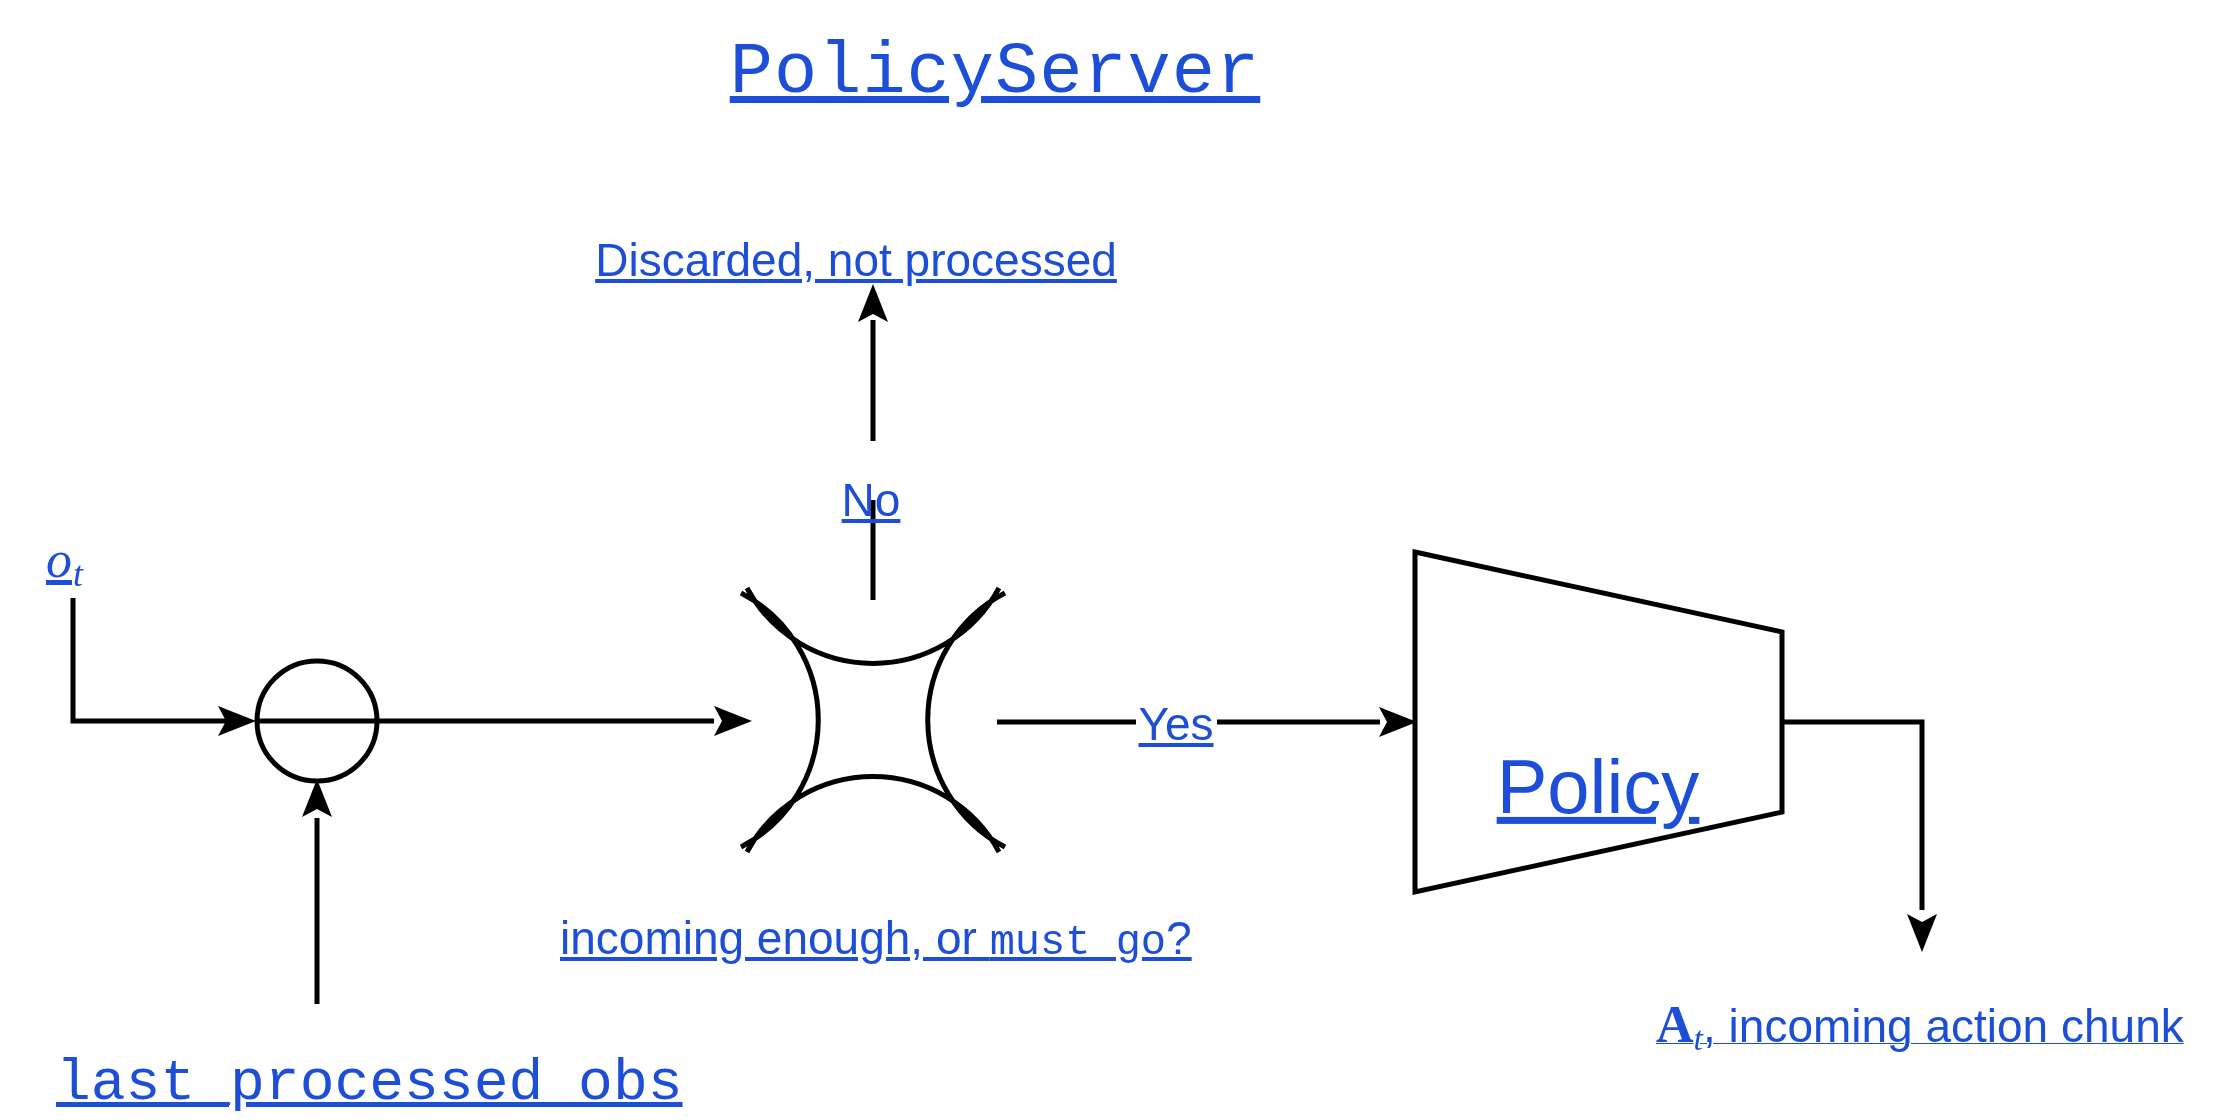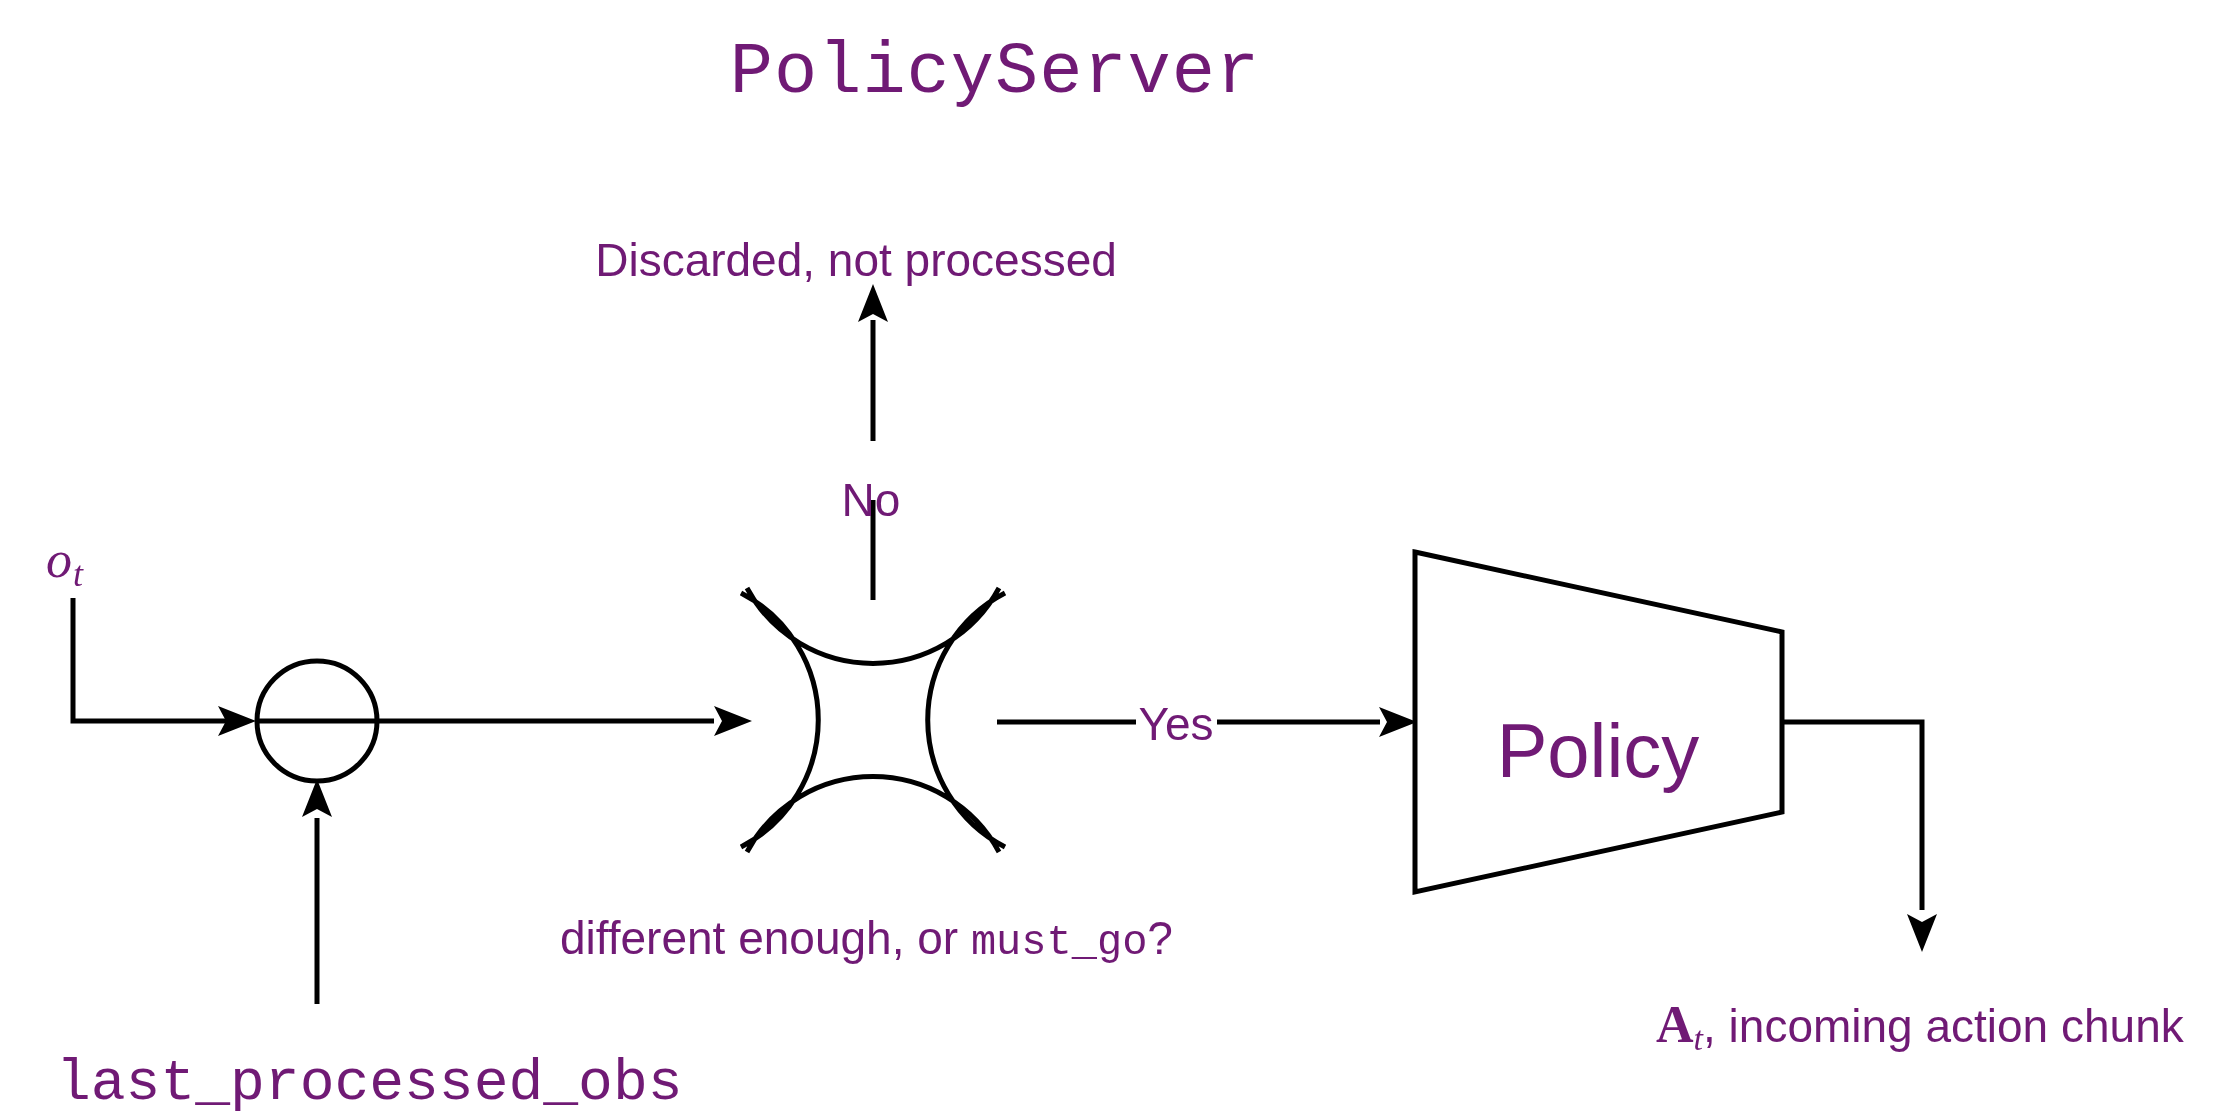--- a/index.html
+++ b/index.html
@@ -19,21 +19,22 @@
     position: absolute;
     left: 0;
     top: 0;
     width: 2240px;
     height: 1120px;
   }
   .lbl {
     position: absolute;
     white-space: nowrap;
     line-height: 1.05;
-    color: #701a75;
+    color: #1d4ed8;
+    text-decoration: underline;
   }
   .sans  { font-family: "Liberation Sans", sans-serif; font-size: 46px; margin-top: 32px; }
   .mono  { font-family: "Liberation Mono", monospace; }
   .serif-math { font-family: "Liberation Serif", serif; font-style: italic; }
 
   .title-lbl {
     left: 995px; top: 36px;
     transform: translateX(-50%);
     font-family: "Liberation Mono", monospace;
     font-size: 72px;
@@ -66,21 +67,21 @@
   }
   .cond-lbl .cond-mono {
     font-family: "Liberation Mono", monospace;
     font-size: 42px;
   }
   .last-lbl {
     left: 56px; top: 1054px;
     font-size: 58px;
   }
   .policy-lbl {
-    left: 1598px; top: 722px;
+    left: 1598px; top: 758px;
     transform: translate(-50%, -54%);
     font-size: 76px;
   }
   .action-lbl {
     left: 1632px; top: 998px; margin-left: 24px;
   }
   .action-lbl .a-bold {
     font-family: "Liberation Serif", serif;
     font-weight: bold;
     font-size: 52px;
@@ -138,21 +139,21 @@
   <div class="lbl title-lbl">PolicyServer</div>
 
   <div class="lbl sans discarded-lbl">Discarded, not processed</div>
 
   <div class="lbl sans no-lbl">No</div>
 
   <div class="lbl serif-math obs-lbl"><span>o</span><span class="sub">t</span></div>
 
   <div class="lbl sans yes-lbl">Yes</div>
 
-  <div class="lbl sans cond-lbl"><span>different enough, or </span><span class="cond-mono">must_go</span><span>?</span></div>
+  <div class="lbl sans cond-lbl"><span>incoming enough, or </span><span class="cond-mono">must_go</span><span>?</span></div>
 
   <div class="lbl sans policy-lbl">Policy</div>
 
   <div class="lbl mono last-lbl">last_processed_obs</div>
 
   <div class="lbl action-lbl"><span class="a-bold">A</span><span class="sub">t</span><span class="rest">, incoming action chunk</span></div>
 
 </div>
 
 </body></html>

